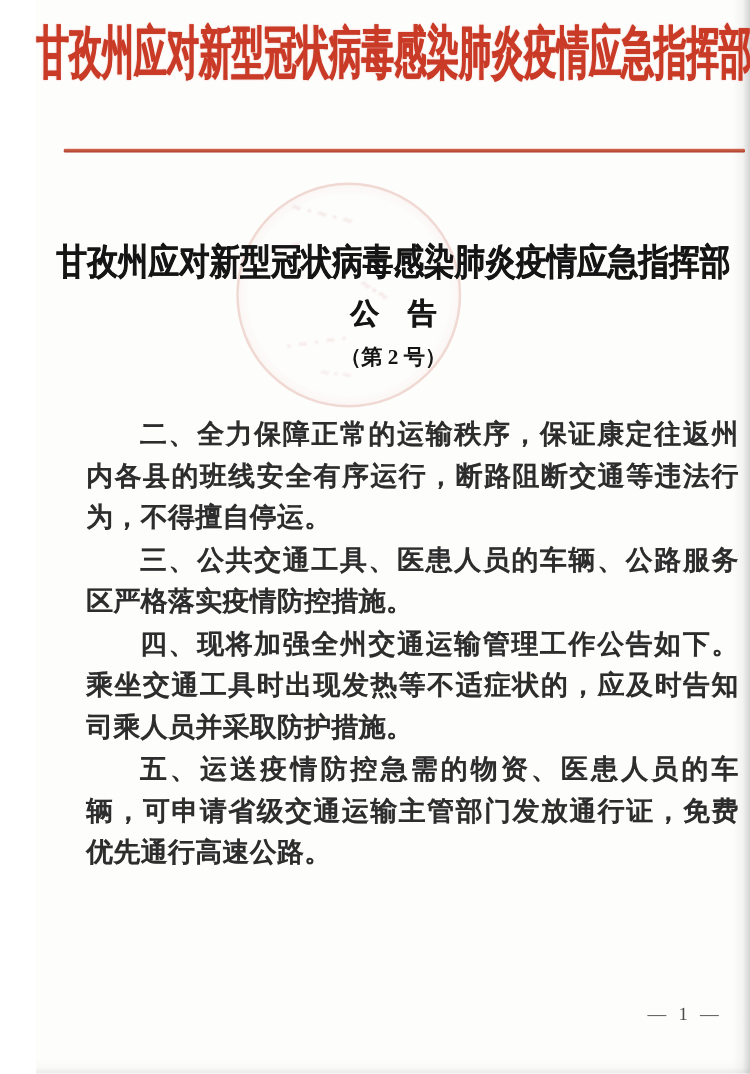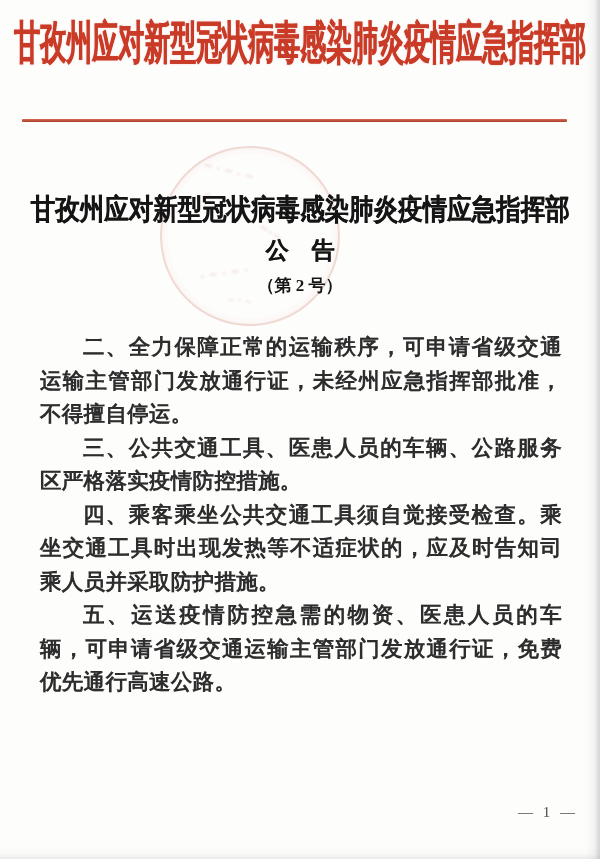--- a/index.html
+++ b/index.html
@@ -9,20 +9,21 @@
     font-family: "Liberation Serif", serif;
     position: relative;
     overflow: hidden;
   }
   .page {
     position: absolute; inset: 0;
     background:
       linear-gradient(to left, rgba(160,160,160,0.45) 0px, rgba(200,200,200,0.18) 6px, rgba(255,255,255,0) 14px),
       linear-gradient(to top, rgba(190,190,190,0.30) 0px, rgba(220,220,220,0.12) 5px, rgba(255,255,255,0) 12px),
       #fdfdfc;
+    margin-left: 29px;
   }
 
   
   .letterhead {
     position: absolute; top: 12px; left: 0; right: 0;
     text-align: center; white-space: nowrap;
   }
   .letterhead .lh-text {
     display: inline-block;
     font-size: 26px; font-weight: 700;
@@ -116,21 +117,21 @@
     <span class="mark m5">~·~</span>
   </div>
 
   <div class="doc-title">
     <div><span class="t1">甘孜州应对新型冠状病毒感染肺炎疫情应急指挥部</span></div>
     <div class="t2">公　告</div>
     <div class="t3">（第 2 号）</div>
   </div>
 
   <div class="body-text">
-    <p>二、全力保障正常的运输秩序，可申请省级交通运输主管部门发放通行证，未经州应急指挥部批准，不得擅自停运。</p>
+    <p>二、全力保障正常的运输秩序，保证康定往返州内各县的班线安全有序运行，断路阻断交通等违法行为，不得擅自停运。</p>
     <p>三、公共交通工具、医患人员的车辆、公路服务区严格落实疫情防控措施。</p>
-    <p>四、乘客乘坐公共交通工具须自觉接受检查。乘坐交通工具时出现发热等不适症状的，应及时告知司乘人员并采取防护措施。</p>
+    <p>四、现将加强全州交通运输管理工作公告如下。乘坐交通工具时出现发热等不适症状的，应及时告知司乘人员并采取防护措施。</p>
     <p>五、运送疫情防控急需的物资、医患人员的车辆，可申请省级交通运输主管部门发放通行证，免费优先通行高速公路。</p>
   </div>
 
   <div class="page-number">— 1 —</div>
 
 </div>
 
 </body></html>

